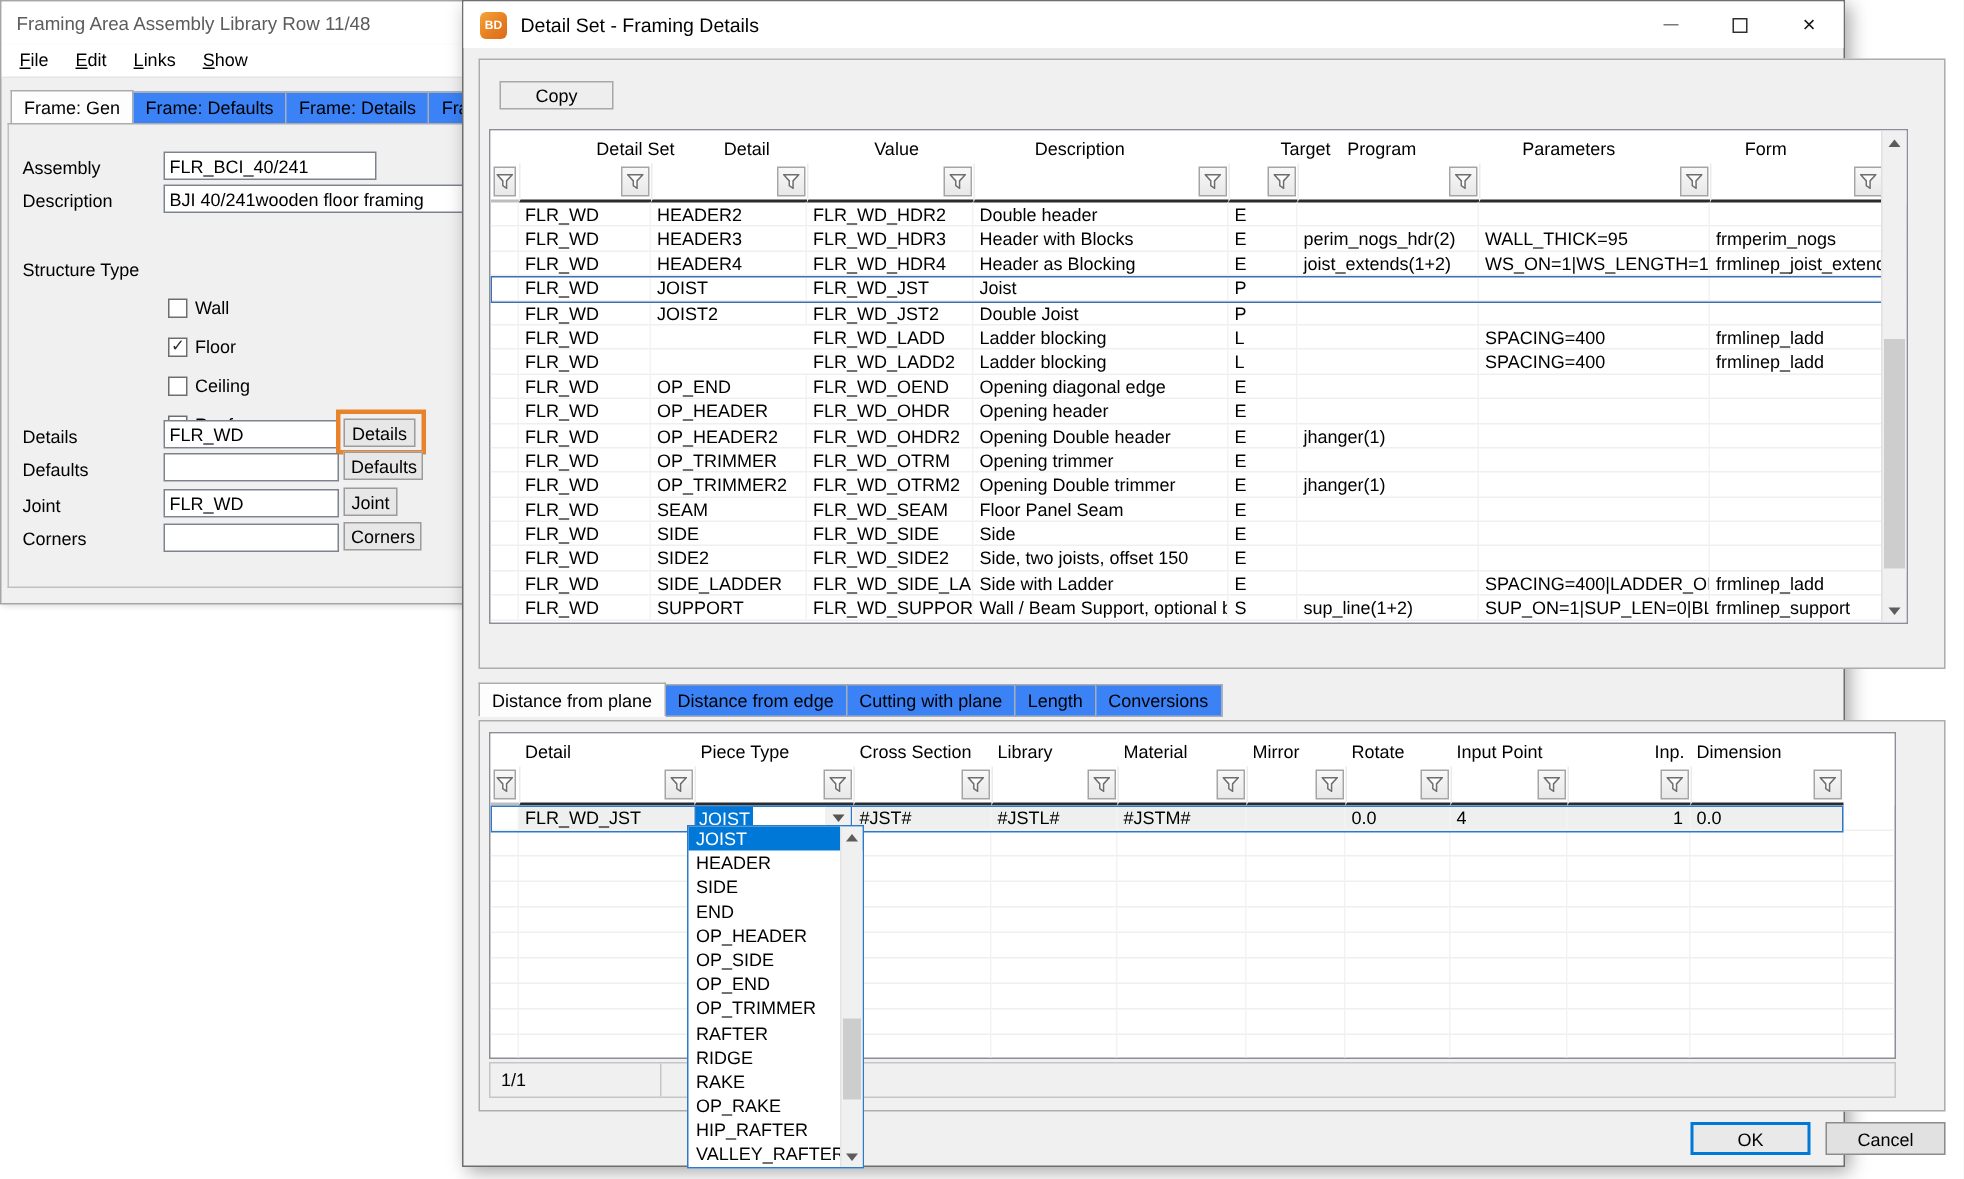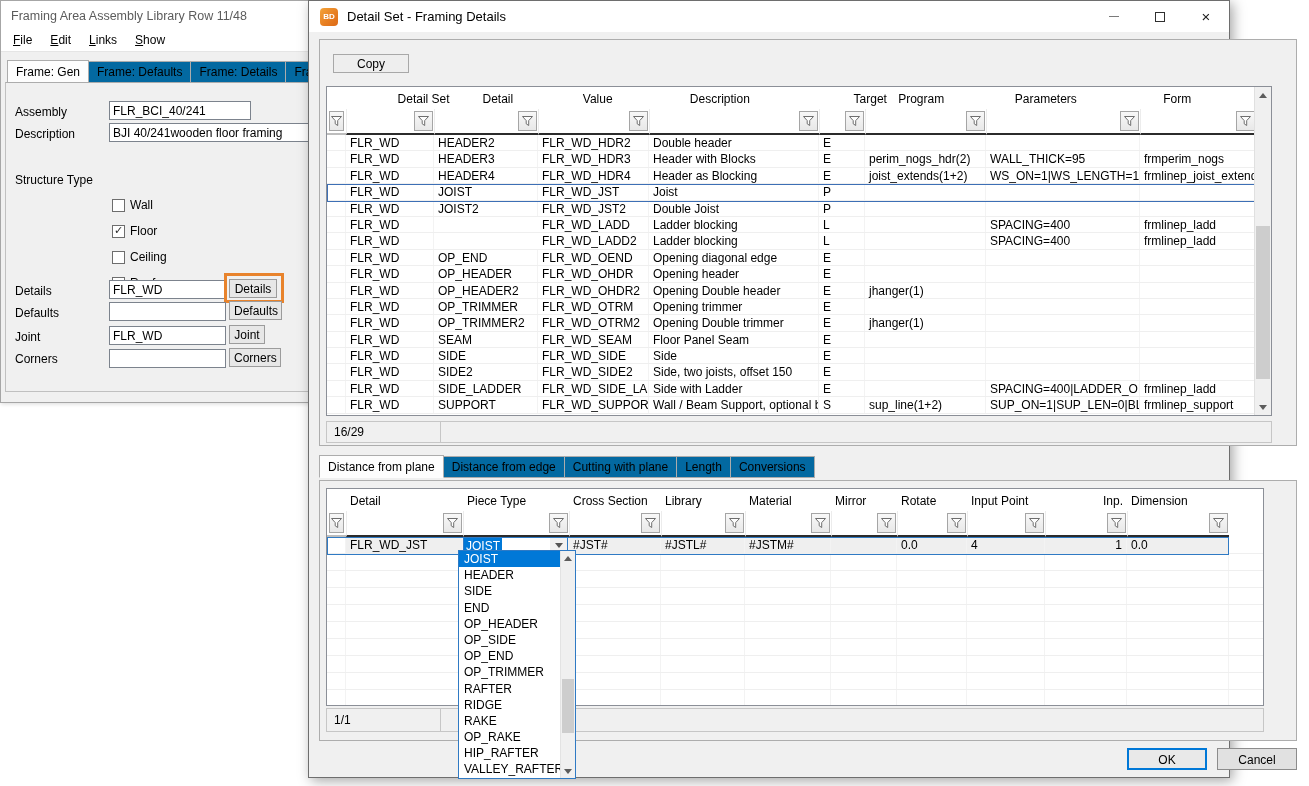--- a/index.html
+++ b/index.html
@@ -11,21 +11,21 @@
   
   .window { position:absolute; background:#f0f0f0; }
   #left-window { left:0; top:0; width:312px; height:403px; border:1px solid #a6a6a6; box-shadow:1px 1px 4px rgba(0,0,0,.15); z-index:1; overflow:hidden; }
   #dialog { left:308px; top:0; width:922px; height:778px; border:1px solid #6e6e6e; box-shadow:3px 3px 12px rgba(0,0,0,.35); z-index:2; }
 
   
   .lw-titlebar { height:28px; background:#fff; color:#5c5c5c; font-size:12.5px; padding:8px 0 0 10px; }
   .lw-menubar { height:23px; background:#fff; display:flex; align-items:center; padding-left:3px; border-bottom:1px solid #e5e5e5; }
   .menu-item { padding:3px 9px; cursor:default; }
   .lw-tabstrip { position:absolute; left:6px; top:60px; display:flex; align-items:flex-end; }
-  .tab { padding:3px 8px 3px; background:#0369a1; border:1px solid #acacac; border-left:none; font-size:12px; white-space:nowrap; }
+  .tab { padding:3px 8px 3px; background:#3b82f6; border:1px solid #acacac; border-left:none; font-size:12px; white-space:nowrap; }
   .tab:first-child { border-left:1px solid #acacac; }
   .tab.active { background:#fdfdfd; border-bottom:1px solid #fdfdfd; padding-top:4px; margin-top:-2px; }
   .lw-page { position:absolute; left:4px; top:81px; width:310px; height:310px; background:#f0f0f0; border:1px solid #c0c0c0; border-top:1px solid #acacac; }
   .fld-label { position:absolute; font-size:12px; }
   .textbox { position:absolute; height:19px; border:1px solid #7c838d; background:#fff; font-family:"Liberation Sans",sans-serif; font-size:12px; padding:1px 3px; }
   .small-btn { position:absolute; height:19px; background:#e7e7e7; border:1px solid #9c9c9c; font-family:"Liberation Sans",sans-serif; font-size:12px; text-align:center; padding:2px 4px; }
   .orange-box { position:absolute; border:3px solid #e8832c; background:transparent; pointer-events:none; }
   .chk-row { position:absolute; display:flex; align-items:center; height:14px;margin-top:28px; }
   .chk-box { width:13px; height:13px; background:#fff; border:1px solid #6d6d6d; position:relative; }
   .chk-box.checked::after { content:"\2713"; position:absolute; left:1px; top:-2px; font-size:11px; color:#2b2b2b; }
@@ -442,23 +442,20 @@
         <div class="g-scrollbar">
           <div class="sb-arrow" style="top: 0px;">
             <div class="sb-tri-up"></div>
           </div>
           <div class="sb-thumb" style="top: 139px; height: 153px;"></div>
           <div class="sb-arrow" style="bottom: 0px;">
             <div class="sb-tri-down"></div>
           </div>
         </div>
       </div>
-    <div class="status-bar" id="status1">
-      <span class="status-cell1">16/29</span>
-    </div>
   </div>
 
   <div class="dlg-tabstrip">
       <div class="tab active">Distance from plane</div>
       <div class="tab">Distance from edge</div>
       <div class="tab">Cutting with plane</div>
       <div class="tab">Length</div>
       <div class="tab">Conversions</div>
     </div>
 

